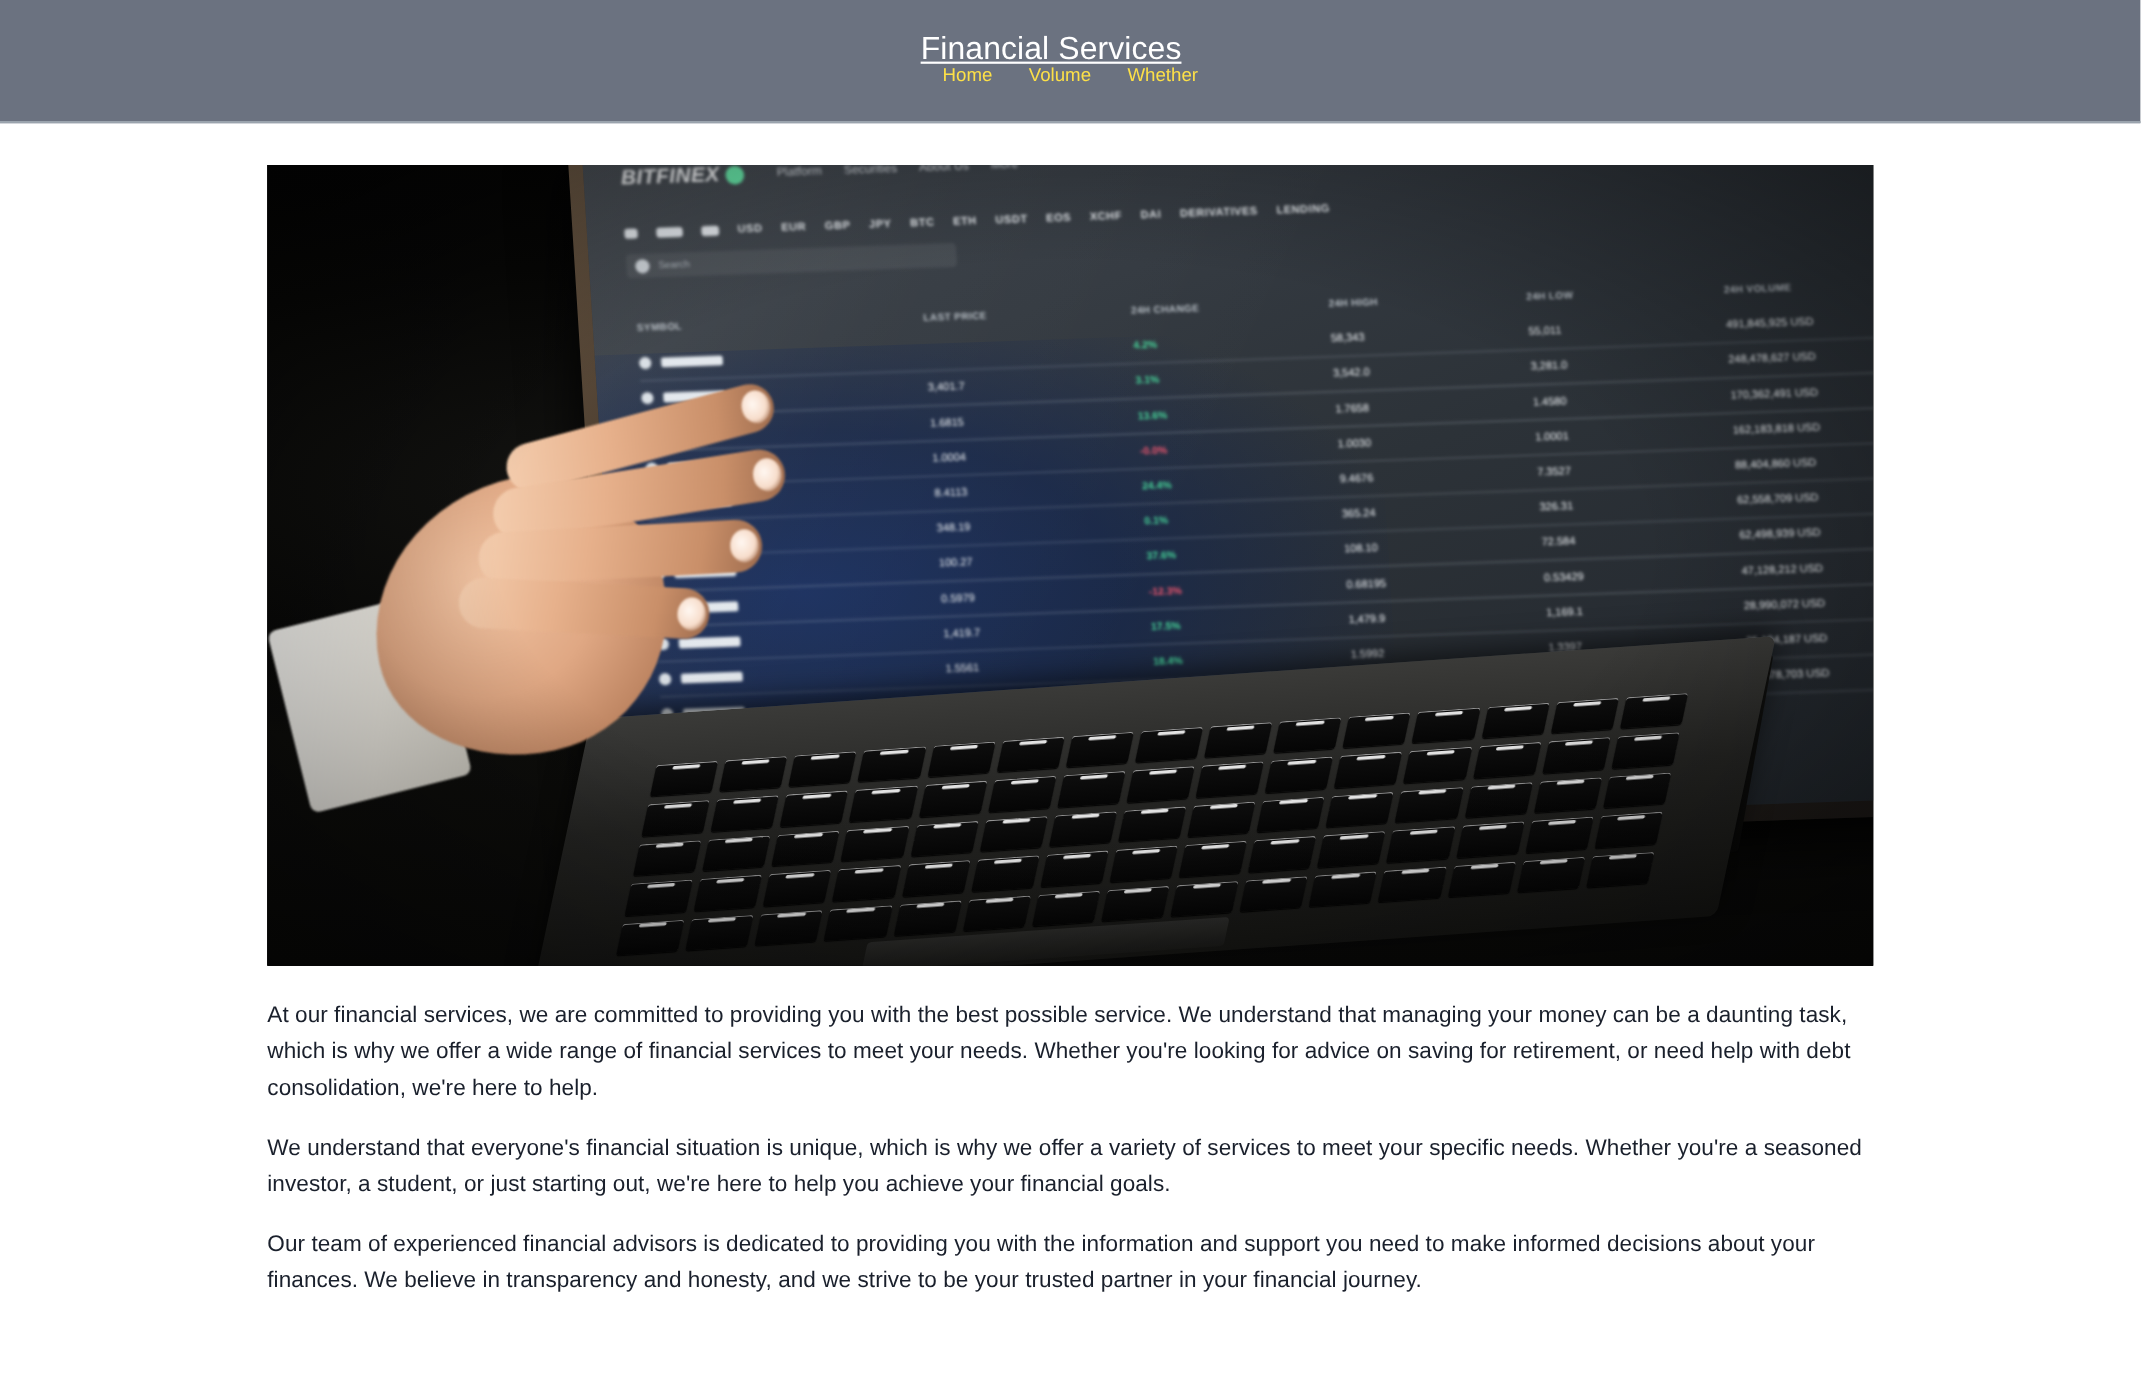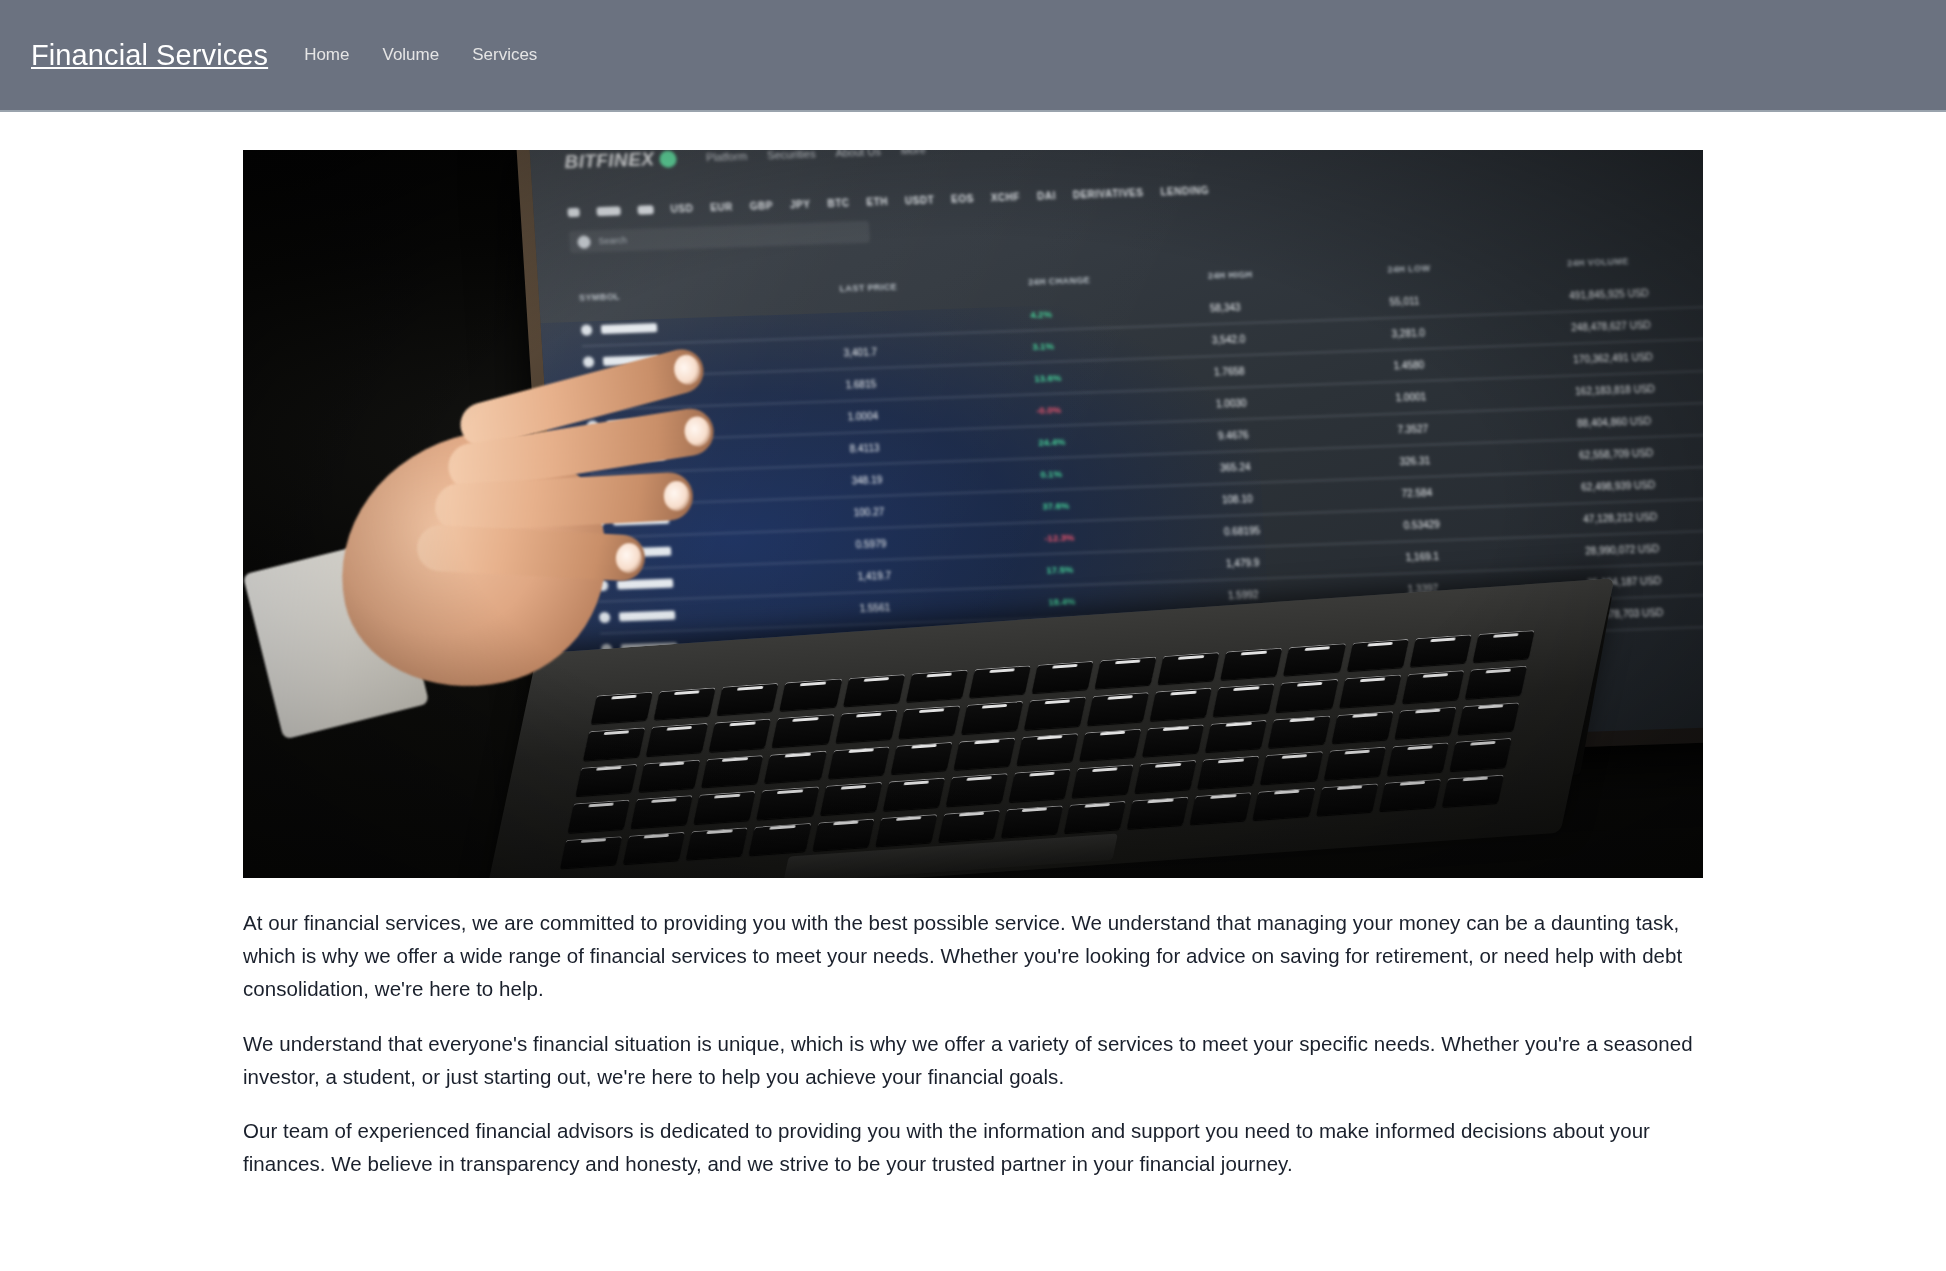--- a/index.html
+++ b/index.html
@@ -26,20 +26,21 @@
     border-bottom: 2px solid #9aa3ad;
     display: flex;
     align-items: center;
     padding: 0 30px;
   }
 
   .nav-inner {
     display: flex;
     align-items: center;
     width: 100%;
+    flex-direction: column;
   }
 
   .brand {
     color: #ffffff;
     font-size: 29px;
     font-weight: 400;
     letter-spacing: 0.1px;
     line-height: 1;
     white-space: nowrap;
     margin-right: 36px;
@@ -47,21 +48,21 @@
   }
 
   .nav-links {
     display: flex;
     align-items: center;
     gap: 33px;
     list-style: none;
   }
 
   .nav-link {
-    color: #e5e5e5;
+    color: #fde047;
     font-size: 17px;
     font-weight: 400;
     text-decoration: none;
     line-height: 1;
     white-space: nowrap;
     cursor: pointer;
   }
 
   
   .main {
@@ -465,21 +466,21 @@
   <div class="nav-inner">
     <a class="brand" href="#">Financial Services</a>
     <ul class="nav-links">
       <li>
         <a class="nav-link" href="#">Home</a>
       </li>
       <li>
         <a class="nav-link" href="#">Volume</a>
       </li>
       <li>
-        <a class="nav-link" href="#">Services</a>
+        <a class="nav-link" href="#">Whether</a>
       </li>
     </ul>
   </div>
 </nav>
 
 <main class="main">
 
   <div class="container">
 
     <figure class="hero-figure" aria-label="Hand reaching toward a tablet displaying a cryptocurrency exchange dashboard, resting on a laptop keyboard">

